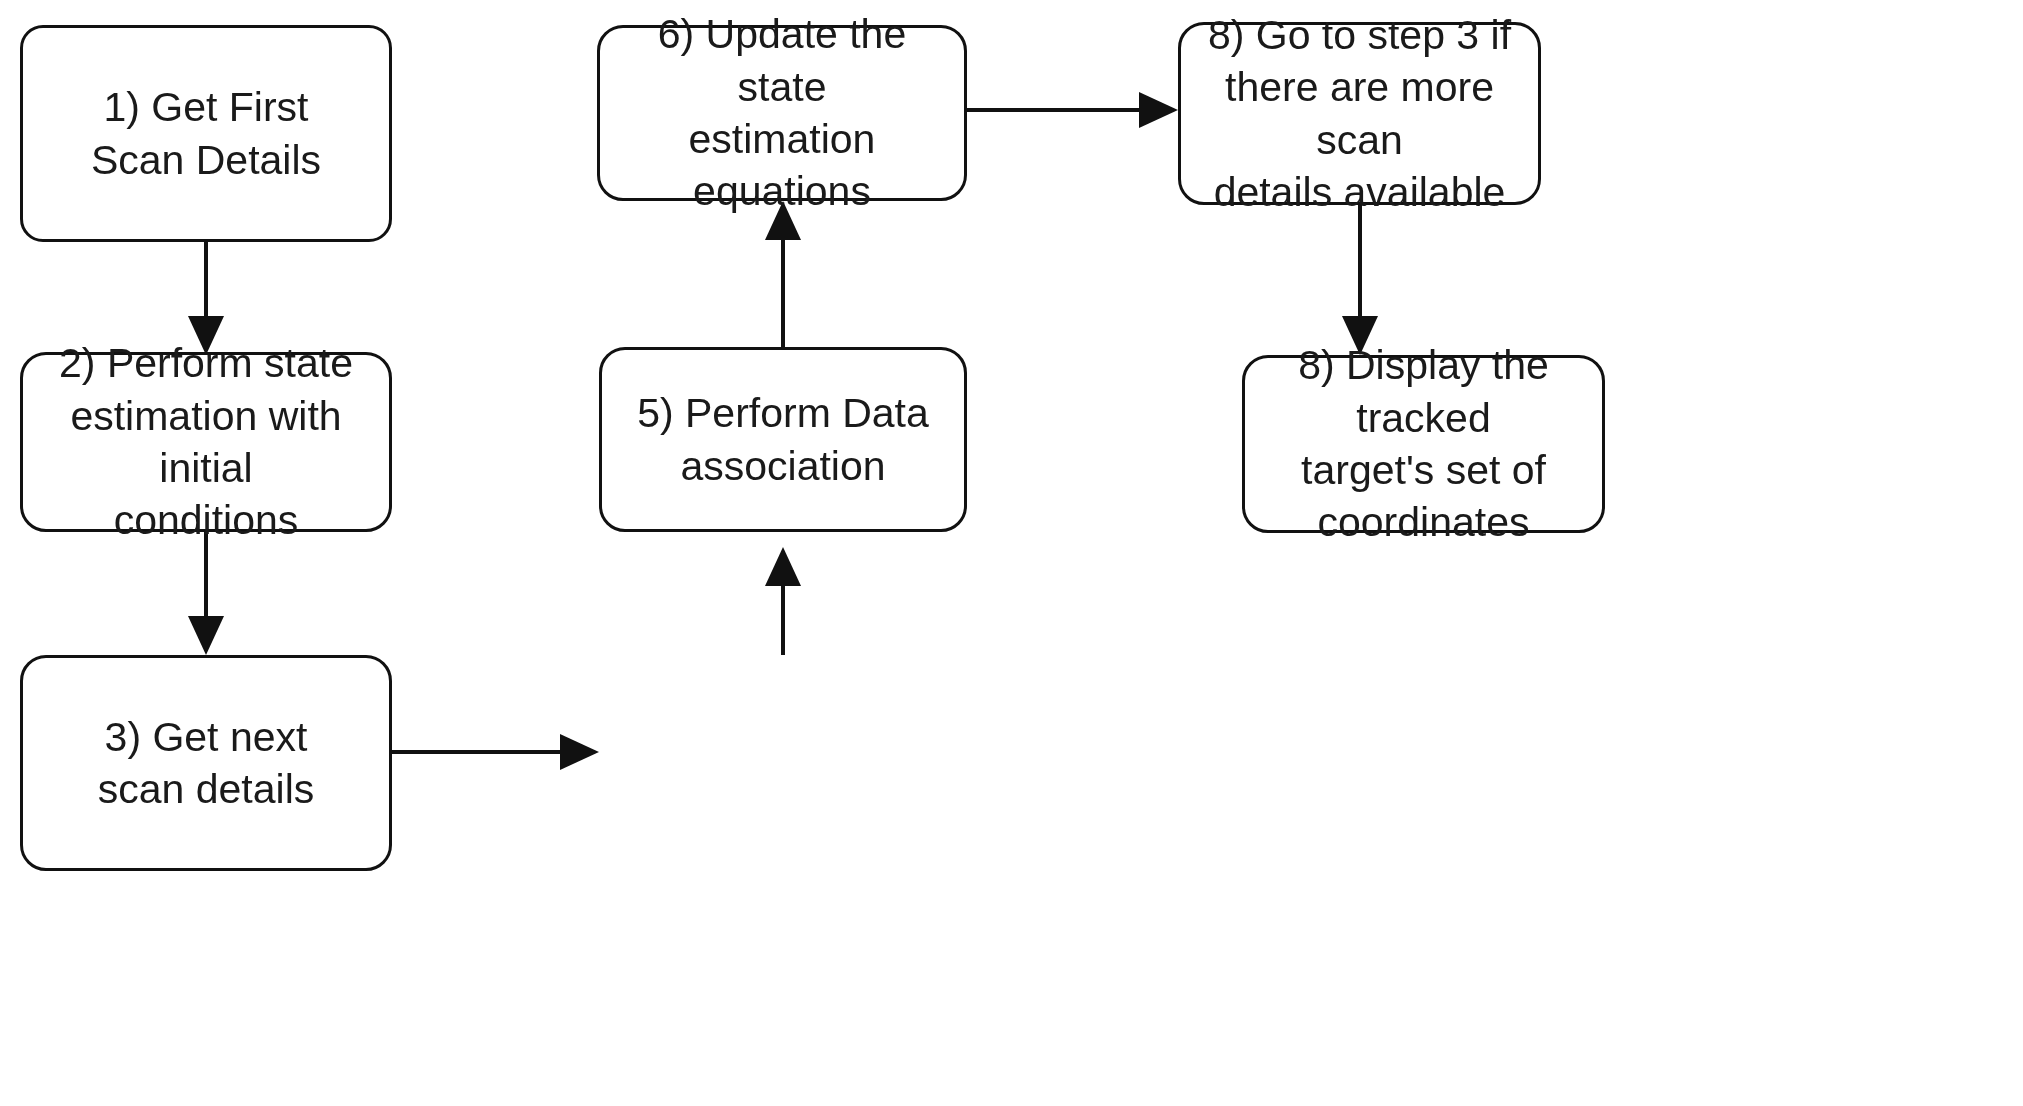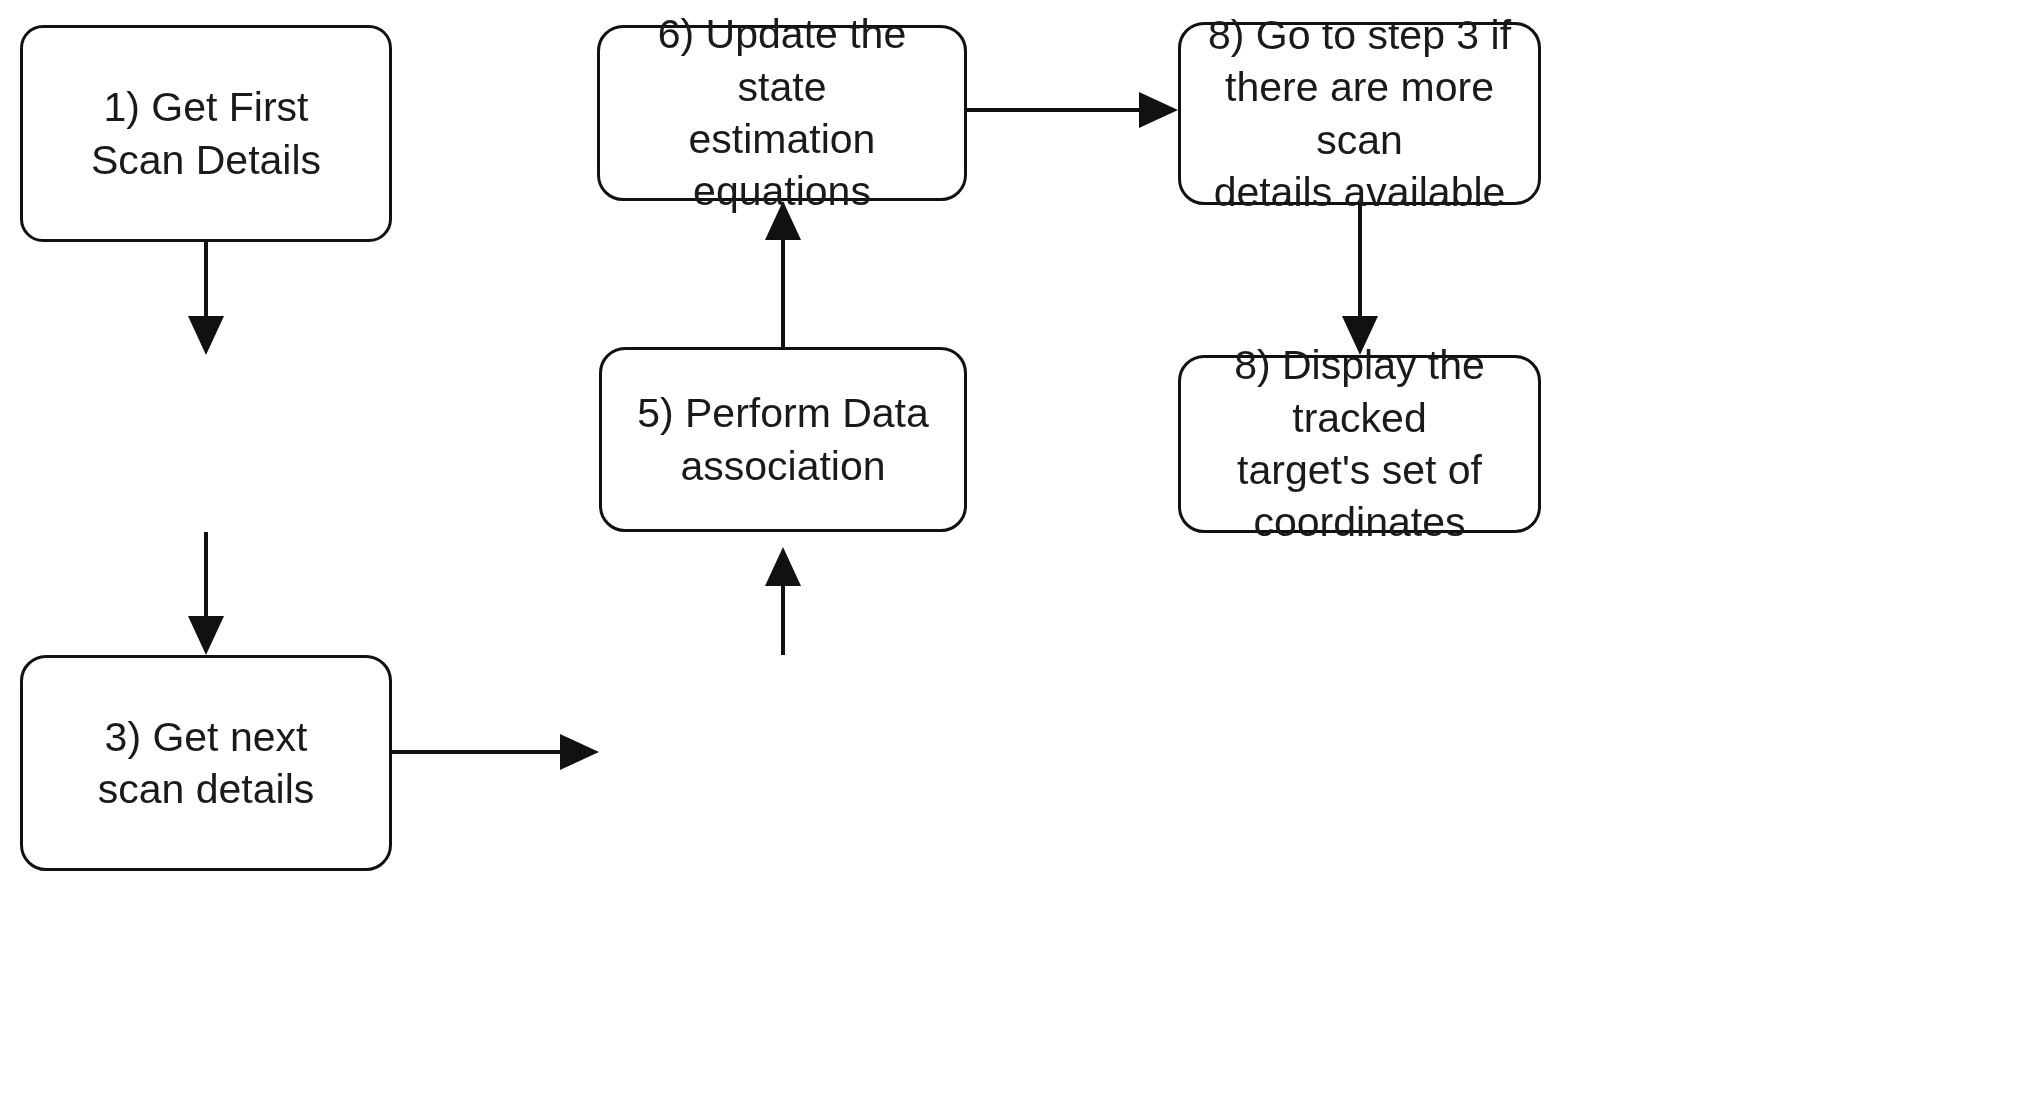--- a/index.html
+++ b/index.html
@@ -89,26 +89,29 @@
     </g>
 
     <g>
       <line class="edge-line" x1="1360" y1="205" x2="1360" y2="332"></line>
       <polygon class="arrow-head" points="1360,355 1342,316 1378,316"></polygon>
     </g>
   </svg>
 
   <div class="node" id="node-0" style="left: 20px; top: 25px; width: 372px; height: 217px; border-radius: 23px;">1) Get First
 Scan Details</div>
+  <div class="node" id="node-1" style="left: 20px; top: 352px; width: 372px; height: 180px;">2) Perform state
+estimation with initial
+conditions</div>
   <div class="node" id="node-2" style="left: 20px; top: 655px; width: 372px; height: 216px;">3) Get  next
 scan details</div>
   <div class="node" id="node-4" style="left: 599px; top: 347px; width: 368px; height: 185px;">5) Perform Data
 association</div>
   <div class="node" id="node-5" style="left: 597px; top: 25px; width: 370px; height: 176px;">6) Update the state
 estimation equations</div>
   <div class="node" id="node-6" style="left: 1178px; top: 22px; width: 363px; height: 183px;">8) Go to step 3 if
 there are more scan
 details available</div>
-  <div class="node" id="node-7" style="left: 1178px; top: 355px; width: 363px; height: 178px;">8) Display the tracked
+  <div class="node" id="node-7" style="left: 1242px; top: 355px; width: 363px; height: 178px;">8) Display the tracked
 target's set of
 coordinates</div>
 
 </div>
 
 </body></html>

